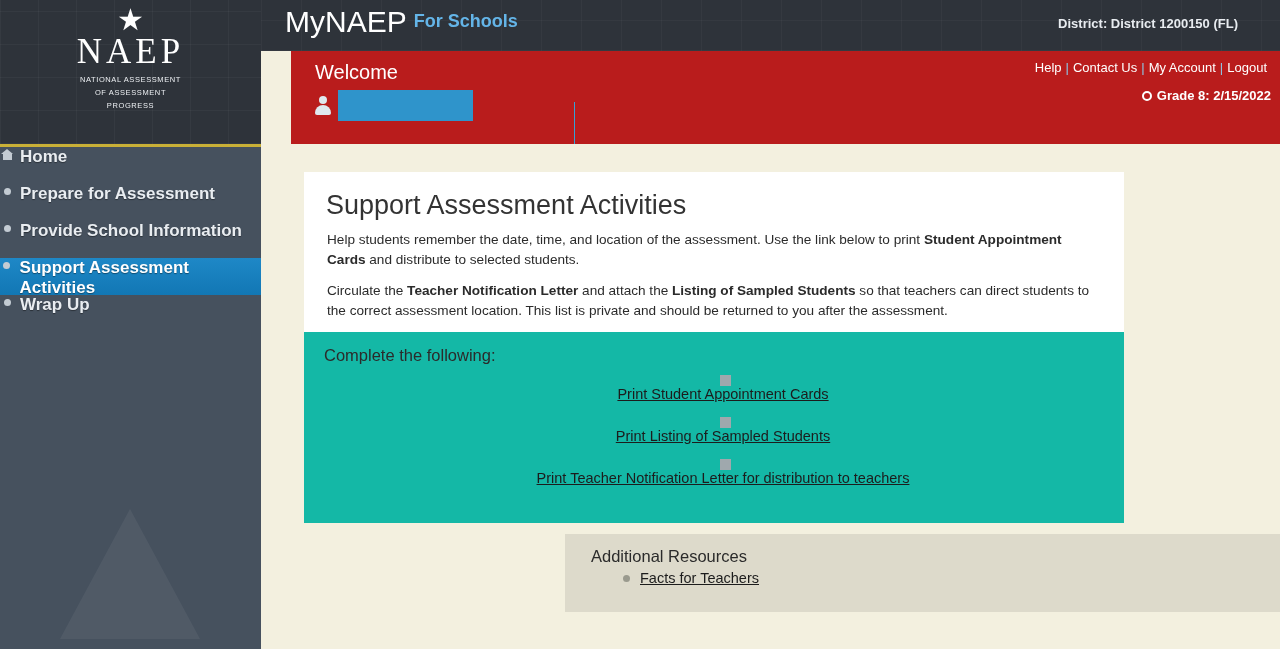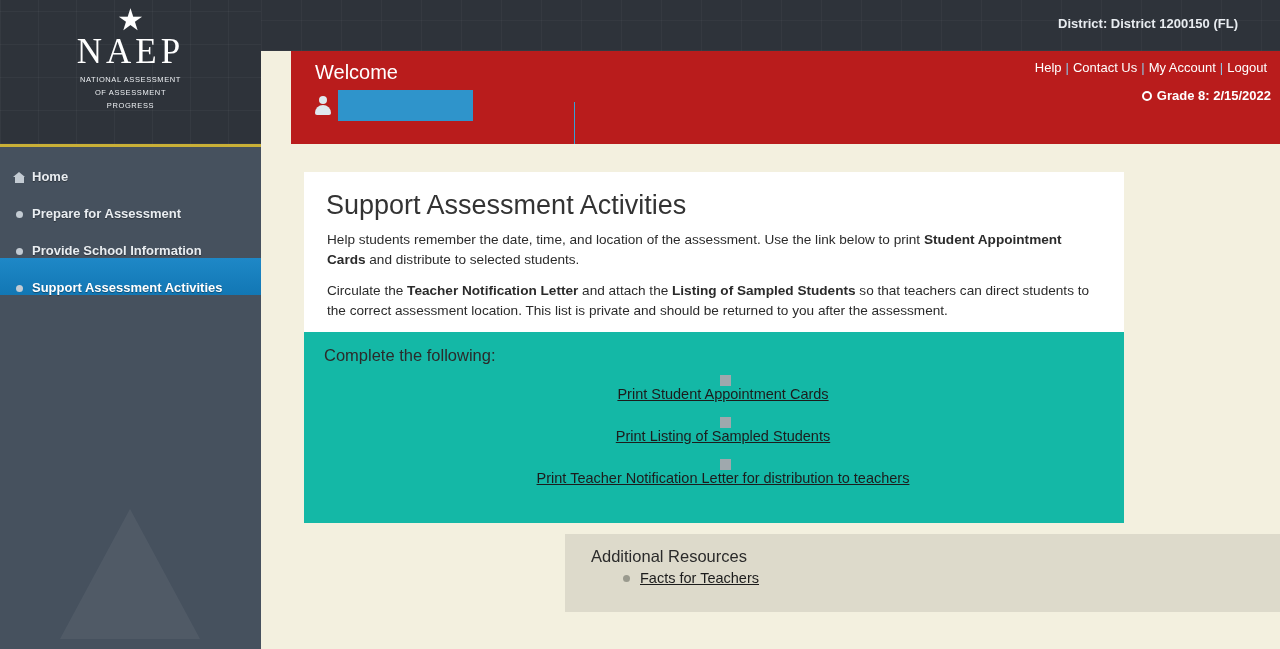--- a/index.html
+++ b/index.html
@@ -50,25 +50,24 @@
     font-size: 7.5px;
     letter-spacing: 0.6px;
     line-height: 10px;
     margin-top: 3px;
     color: #eceff2;
   }
 
   .nav { padding-top: 0; }
   .nav-item {
     position: relative;
-    display: flex; align-items: flex-end;
+    display: flex; align-items: flex-start;
     height: 37px;
-    padding-left: 12px;
     color: #e9edf1;
-    font-size: 13px;
+    font-size: 17px;
     font-weight: bold;
     cursor: pointer;
     text-shadow: 0 1px 1px rgba(0,0,0,0.4);
   }
   .nav-item .bullet {
     width: 14px; height: 14px;
     margin-right: 6px;
     display: inline-flex; align-items: center; justify-content: center;
   }
   .bullet-dot {
@@ -326,28 +325,37 @@
           </span>
         <span>Provide School Information</span>
       </div>
       <div class="nav-item active">
         <span class="bullet">
             <span class="bullet-dot"></span>
           </span>
         <span>Support Assessment Activities</span>
         <span class="arrow"></span>
       </div>
+      <div class="nav-item">
+        <span class="bullet">
+            <span class="bullet-dot"></span>
+          </span>
+        <span>Wrap Up</span>
+      </div>
     </nav>
 
     <svg class="watermark" viewBox="0 0 261 160">
       <polygon points="60,150 130,20 200,150" fill="#ffffff"></polygon>
     </svg>
   </div>
 
   <div class="topbar">
+    <div class="brand">
+      <span>MyNAEP</span><span class="for-schools">For Schools</span>
+    </div>
     <div class="district">District: District 1200150 (FL)</div>
   </div>
 
   <div class="welcome-bar">
     <div class="welcome-title">Welcome</div>
     <div class="user-row">
       <span class="person-ico"></span>
       <span class="user-redact"></span>
     </div>
     <div class="welcome-divider"></div>

